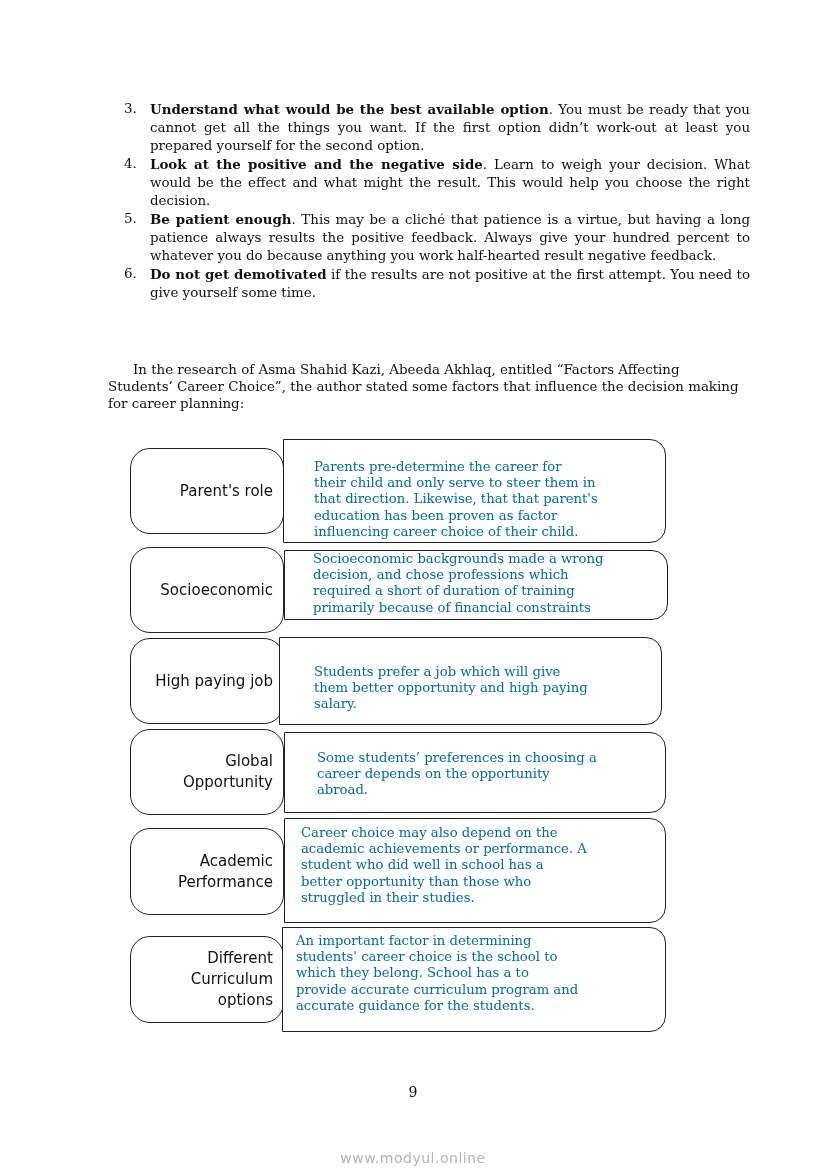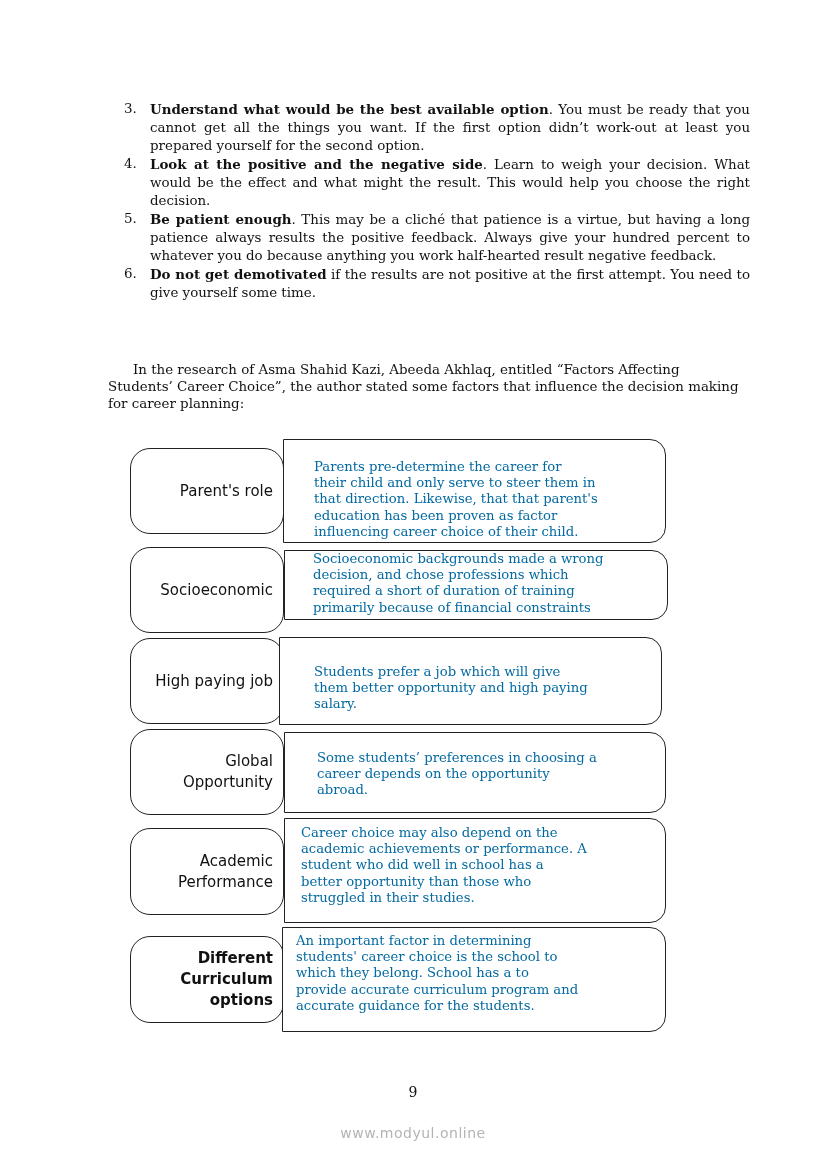--- a/index.html
+++ b/index.html
@@ -95,21 +95,21 @@
       top: 1084px;
       text-align: center;
       font-size: 14px;
       font-family: "DejaVu Serif", "Liberation Serif", serif;
       color: #111;
     }
     .watermark {
       position: absolute;
       left: 0;
       width: 826px;
-      top: 1125px;
+      top: 1150px;
       text-align: center;
       font-family: "DejaVu Sans", "Liberation Sans", sans-serif;
       font-size: 14px;
       color: #b4b4b4;
       letter-spacing: 0.5px;
     }
   </style>
 </head>
 <body>
 
@@ -191,21 +191,21 @@
     <span class="desc-text"> Career choice may also depend on the
 academic achievements or performance. A
 student who did well in school has a
 better opportunity than those who
 struggled in their studies.</span>
   </div>
 </div>
 
 <div class="factor-row" style="top:927px;">
   <div class="factor-label-box" style="top:9px; height:87px;">
-    <span style="white-space:pre-line;font-weight:bold;">Different
+    <span style="white-space:pre-line;">Different
 Curriculum
 options</span>
   </div>
   <div class="factor-desc-box" style="left:152px; top:0; width:384px; height:105px; padding-top:5px; padding-left:13px;">
     <span class="desc-text"> An important factor in determining
 students' career choice is the school to
 which they belong. School has a to
 provide accurate curriculum program and
 accurate guidance for the students.</span>
   </div>

